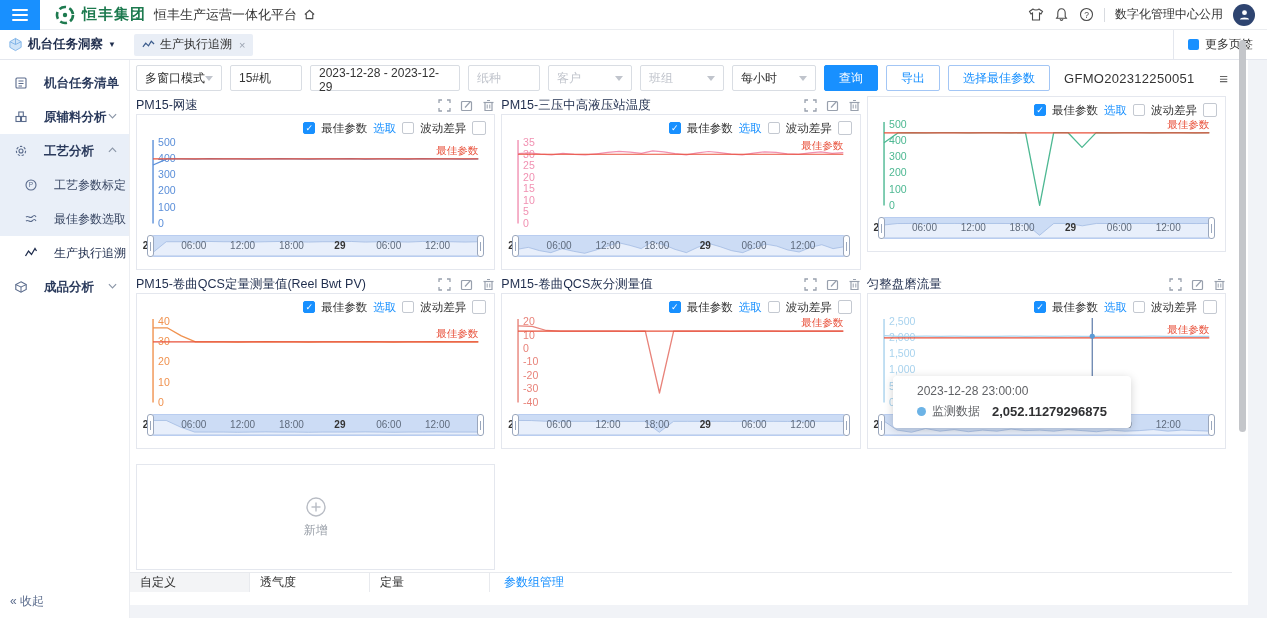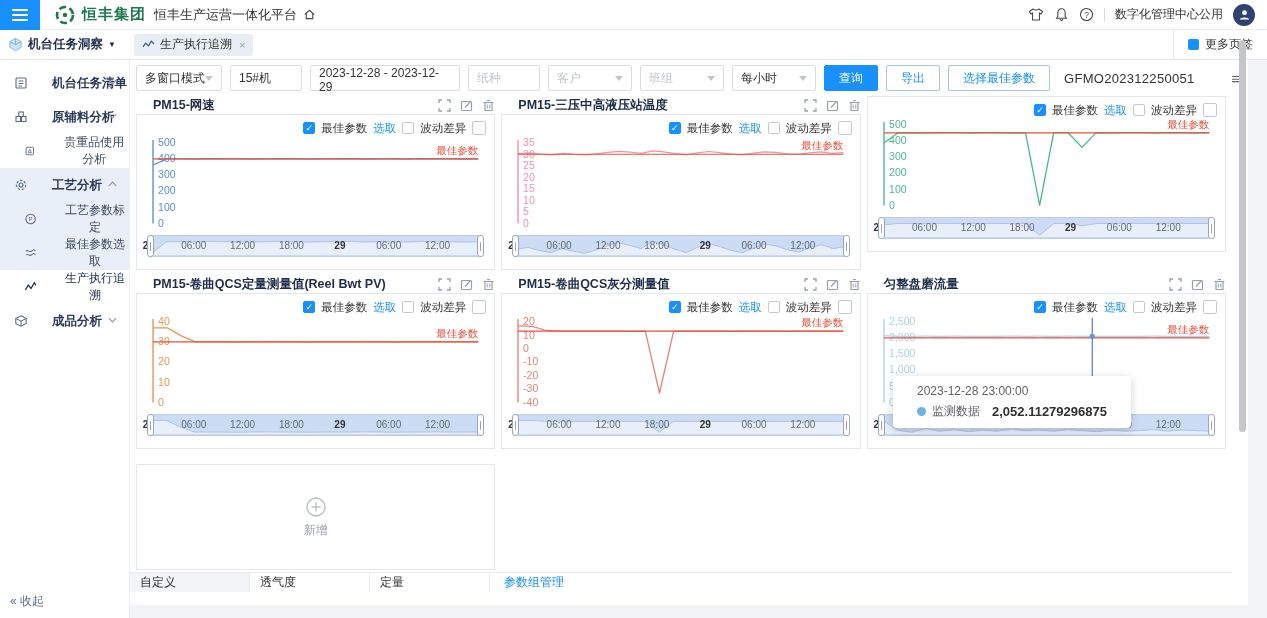--- a/index.html
+++ b/index.html
@@ -24,46 +24,46 @@
   .module-label { font-size:12.5px; font-weight:700; color:#1f2d4d; }
   .module-caret { font-size:8px; color:#1f2d4d; }
   .page-tab { display:flex; align-items:center; gap:5px; background:#e9eef6; height:22px; padding:0 8px; border-radius:2px; margin-left:4px; font-size:12px; color:#333; }
   .tab-close { color:#9aa3b0; font-size:11px; margin-left:2px; cursor:pointer; }
   .more-tabs { margin-left:auto; display:flex; align-items:center; gap:6px; padding:0 14px; border-left:1px solid #e4e7ee; height:100%; }
   .more-tabs .sq { width:11px; height:11px; background:#1890ff; border-radius:2px; }
 
   
   .main { display:flex; height:558px; background:#f1f3f7; }
   .sidebar { width:130px; background:#fff; border-right:1px solid #eceef2; position:relative; padding-top:6px; flex:none; }
-  .side-item { height:34px; display:flex; align-items:center; gap:24px; padding-left:14px; position:relative; cursor:pointer; color:#2a3a5c; font-size:12.5px; font-weight:600;text-align:center; }
+  .side-item { height:34px; display:flex; align-items:center; gap:16px; padding-left:14px; position:relative; cursor:pointer; color:#2a3a5c; font-size:12.5px; font-weight:600; }
   .side-item.lv1 { padding-left:24px; font-weight:400; color:#3c4a66; font-size:12px; }
   .side-item.grp { background:#e9eff8; }
   .side-item.active { background:#fff; color:#1f2d4d; }
   .side-item .chev { position:absolute; right:12px; top:13px; }
   .collapse-btn { position:absolute; bottom:8px; left:10px; color:#5a6b8c; font-size:12px; cursor:pointer; }
 
   .content { flex:1; margin-right:19px; background:#fff; height:545px; position:relative; }
 
   
-  .toolbar { height:36px; display:flex; align-items:center; gap:8px; padding:0 8px 0 6px; }
+  .toolbar { height:36px; display:flex; align-items:center; gap:8px; padding:0 20px 0 6px; }
   .ctl { height:26px; border:1px solid #d9dde3; border-radius:2px; display:flex; align-items:center; padding:0 8px; background:#fff; font-size:12px; color:#333; }
   .ctl .ph { color:#c0c4cc; }
   .ctl .caret { width:0; height:0; border-left:4px solid transparent; border-right:4px solid transparent; border-top:5px solid #c0c4cc; margin-left:auto; }
   .w-mode{width:86px;} .w-machine{width:72px;} .w-date{width:150px;flex-direction:column;} .w-paper{width:72px;} .w-cust{width:84px;} .w-team{width:84px;} .w-int{width:84px;}
   .btn { height:26px; border-radius:2px; padding:0 14px; font-size:12px; display:flex; align-items:center; cursor:pointer; }
   .btn-primary { background:#1890ff; color:#fff; border:1px solid #1890ff; }
   .btn-outline { background:#fff; color:#1890ff; border:1px solid #a3c6f5; }
   .order-no { font-size:13px; color:#333; margin-left:6px; letter-spacing:.3px; }
   .toolbar-menu { margin-left:auto; color:#666; font-size:15px; cursor:pointer; }
 
   
   .charts-grid { display:grid; grid-template-columns:repeat(3,1fr); column-gap:6px; row-gap:5px; padding:0 22px 0 6px; }
   .chart-panel { }
   .panel-head { height:18px; display:flex; align-items:center; }
-  .panel-title { font-size:12.5px; font-weight:700; color:#1f2d4d;margin-left:17px; }
+  .panel-title { font-size:12.5px; font-weight:400; color:#1f2d4d; }
   .panel-icons { margin-left:auto; display:flex; gap:9px; align-items:center; }
   .panel-icons svg { cursor:pointer; }
   .panel-body { border:1px solid #e4e7ee; background:#fff; height:156px; padding:4px 8px 5px; }
   .ctrl-row { height:18px; display:flex; justify-content:flex-end; align-items:center; gap:6px; font-size:11.5px; color:#333; }
   .cb { width:12px; height:12px; border:1px solid #c4c9d1; border-radius:2px; background:#fff; display:inline-flex; align-items:center; justify-content:center; cursor:pointer; flex:none; }
   .cb.checked { background:#1890ff; border-color:#1890ff; color:#fff; font-size:9px; line-height:1; }
   .cb.big { width:14px; height:14px; }
   .pick-link { color:#1890ff; cursor:pointer; }
   .chart-svg { display:block; width:100%; height:96px; }
 
@@ -176,27 +176,20 @@
         <svg width="14" height="14" viewBox="0 0 14 14" style="color:#5a6b8c">
           <rect x="2" y="6.5" width="4.5" height="5" fill="none" stroke="currentColor" stroke-width="1.1"></rect>
           <rect x="7.5" y="6.5" width="4.5" height="5" fill="none" stroke="currentColor" stroke-width="1.1"></rect>
           <rect x="4.8" y="2" width="4.5" height="4.5" fill="none" stroke="currentColor" stroke-width="1.1"></rect>
         </svg>
         <span>原辅料分析</span>
         <svg class="chev" width="9" height="6" viewBox="0 0 10 6">
           <path d="M1 1 L5 5 L9 1" fill="none" stroke="#8c97a8" stroke-width="1.3"></path>
         </svg>
       </div>
-      <div class="side-item lv1">
-        <svg width="14" height="14" viewBox="0 0 14 14" style="color:#5a6b8c">
-          <rect x="2.5" y="2.5" width="9" height="9" rx="1" fill="none" stroke="currentColor" stroke-width="1.1"></rect>
-          <path d="M5 9 L7 5 L9 9 Z" fill="none" stroke="currentColor"></path>
-        </svg>
-        <span>贵重品使用分析</span>
-      </div>
       <div class="side-item grp">
         <svg width="14" height="14" viewBox="0 0 14 14" style="color:#5a6b8c">
           <circle cx="7" cy="7" r="2" fill="none" stroke="currentColor" stroke-width="1.1"></circle>
           <circle cx="7" cy="7" r="4.6" fill="none" stroke="currentColor" stroke-width="1.1" stroke-dasharray="2.4 1.6"></circle>
         </svg>
         <span>工艺分析</span>
         <svg class="chev" width="9" height="6" viewBox="0 0 10 6">
           <path d="M1 5 L5 1 L9 5" fill="none" stroke="#8c97a8" stroke-width="1.3"></path>
         </svg>
       </div>

